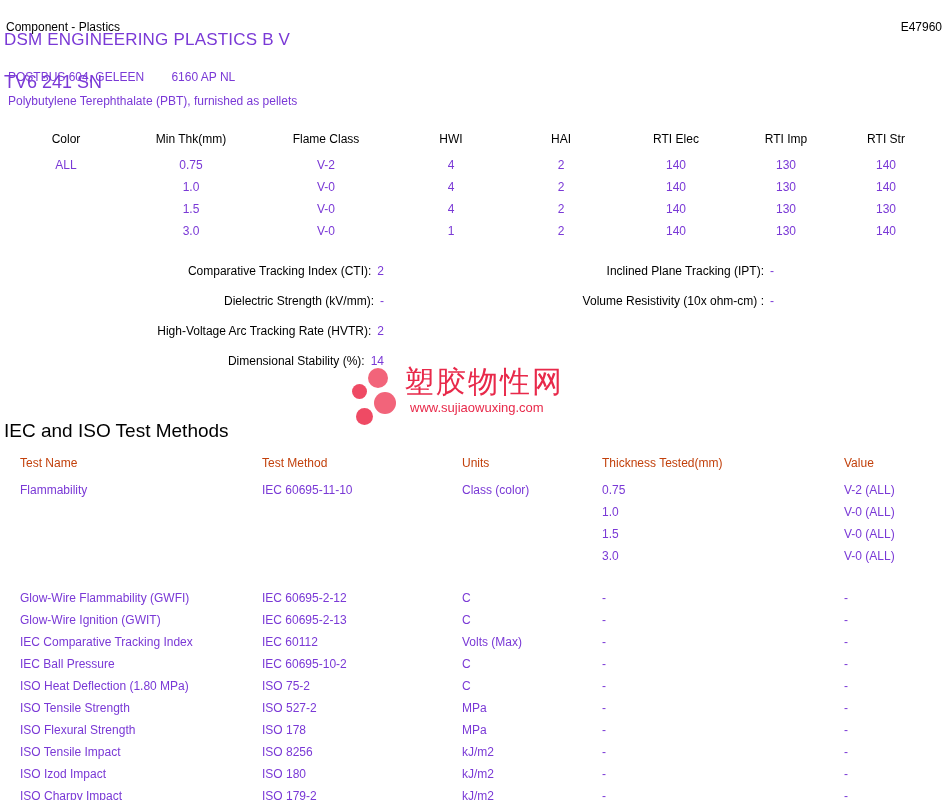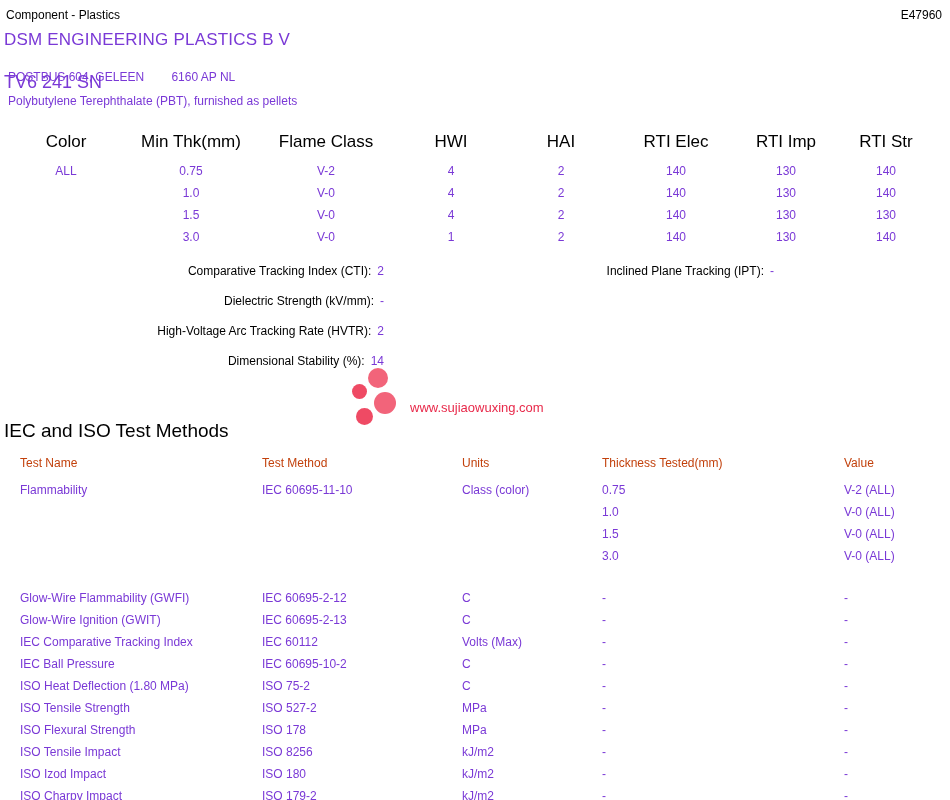--- a/index.html
+++ b/index.html
@@ -18,21 +18,21 @@
   }
   .page {
     position: relative;
     width: 950px;
     height: 800px;
   }
 
   
   .hdr-row {
     position: absolute;
-    top: 8px;
+    top: 20px;
     left: 0;
     width: 950px;
     height: 16px;
   }
   .hdr-left {
     position: absolute;
     left: 6px;
     top: 0;
     font-size: 12px;
     color: #000;
@@ -87,21 +87,21 @@
     width: 950px;
   }
   table.rt {
     border-collapse: collapse;
     table-layout: fixed;
     width: 920px;
     margin-left: 6px;
   }
   table.rt th {
     font-weight: normal;
-    font-size: 17px;
+    font-size: 12px;
     color: #000;
     padding: 0 0 8px 0;
     text-align: center;
   }
   table.rt td {
     font-size: 12px;
     color: #7a39d6;
     text-align: center;
     padding: 4px 0 4px 0;
     height: 12px;
@@ -312,38 +312,42 @@
         <span class="lbl">Comparative Tracking Index (CTI):</span><span class="val">2</span>
       </div>
       <div class="prop p-r1">
         <span class="lbl">Inclined Plane Tracking (IPT):</span><span class="val">-</span>
       </div>
     </div>
     <div class="prop-line">
       <div class="prop p-l1">
         <span class="lbl">Dielectric Strength (kV/mm):</span><span class="val">-</span>
       </div>
+      <div class="prop p-r1">
+        <span class="lbl">Volume Resistivity (10x ohm-cm) :</span><span class="val">-</span>
+      </div>
     </div>
     <div class="prop-line">
       <div class="prop p-l1">
         <span class="lbl">High-Voltage Arc Tracking Rate (HVTR):</span><span class="val">2</span>
       </div>
     </div>
     <div class="prop-line">
       <div class="prop p-l1">
         <span class="lbl">Dimensional Stability (%):</span><span class="val">14</span>
       </div>
     </div>
   </div>
 
   <div class="watermark">
     <span class="wm-dot d1"></span>
     <span class="wm-dot d2"></span>
     <span class="wm-dot d3"></span>
     <span class="wm-dot d4"></span>
+    <span class="wm-text">塑胶物性网</span>
     <span class="wm-url">www.sujiaowuxing.com</span>
   </div>
 
   <div class="sec-title">IEC and ISO Test Methods</div>
 
   <div class="iec">
     <table class="iec-tbl">
       <colgroup>
         <col class="c-name">
           <col class="c-meth">

